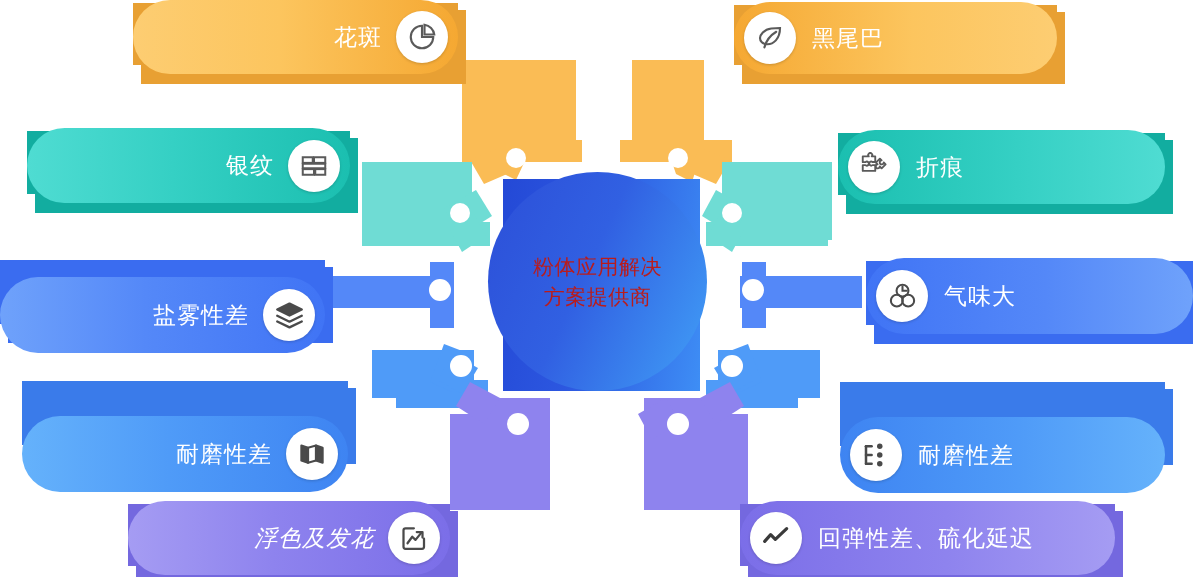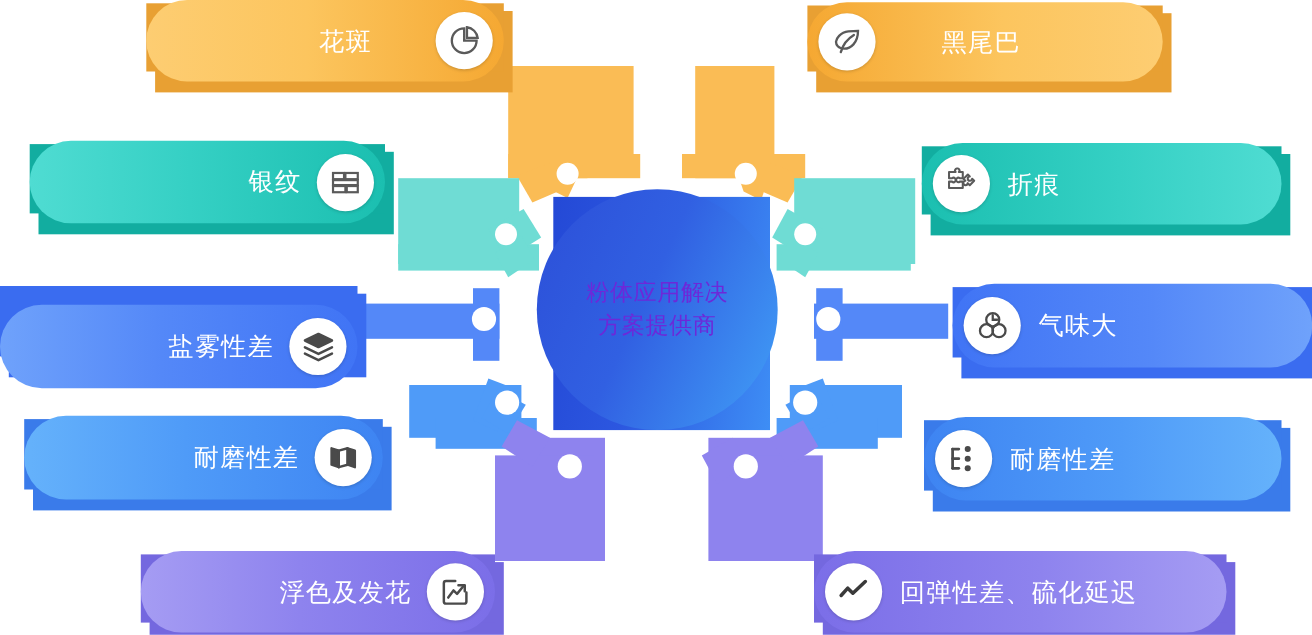--- a/index.html
+++ b/index.html
@@ -40,21 +40,21 @@
     width: 219px; height: 219px;
     border-radius: 50%;
     background: linear-gradient(115deg, #2c4fd8 0%, #3160e2 45%, #41a0f7 100%);
   }
   .hub-text {
     position: absolute;
     left: 488px; top: 172px;
     width: 219px; height: 219px;
     display: flex; flex-direction: column;
     align-items: center; justify-content: center;
-    color: #6d28d9;
+    color: #b91c1c;
     font-size: 21px;
     line-height: 30px;
     letter-spacing: 0.5px;
     text-align: center;
     white-space: pre-line;
   }
 
   
   .pill-wrap {
     position: absolute;
@@ -93,41 +93,41 @@
     width: 52px; height: 52px;
     min-width: 52px;
     border-radius: 50%;
     background: #ffffff;
     display: flex; align-items: center; justify-content: center;
     box-shadow: 0 1px 3px rgba(0,0,0,0.18);
   }
   .icon-badge svg { display: block; }
 
   
-  .t-orange .pill  { background: linear-gradient(90deg,#f5a832 0%, #fcc55e 55%, #fdcd72 100%); gap: 44px; }
+  .t-orange .pill  { background: linear-gradient(90deg,#f5a832 0%, #fcc55e 55%, #fdcd72 100%); }
   .t-orange .pill-back, .t-orange .pill-slab { background: #e8a033; }
 
   .t-teal .pill    { background: linear-gradient(90deg,#1bbfb0 0%, #35d0c4 55%, #4fdcd2 100%); }
   .t-teal .pill-back, .t-teal .pill-slab { background: #12ada0; }
 
   .t-blue .pill    { background: linear-gradient(90deg,#4074f5 0%, #5488f8 55%, #6fa2fb 100%); }
   .t-blue .pill-back, .t-blue .pill-slab { background: #3a6cf0; }
 
-  .t-blue2 .pill   { background: linear-gradient(90deg,#3e84f2 0%, #4f9bf8 55%, #65b2fb 100%); }
+  .t-blue2 .pill   { background: linear-gradient(90deg,#3e84f2 0%, #4f9bf8 55%, #65b2fb 100%); margin-top: 38px; }
   .t-blue2 .pill-back, .t-blue2 .pill-slab { background: #3a7bea; }
 
   .t-purple .pill  { background: linear-gradient(90deg,#7b6ee8 0%, #8e83ee 55%, #a59cf3 100%); }
   .t-purple .pill-back, .t-purple .pill-slab { background: #7468df; }
 
   
   .t-orange.flip .pill { background: linear-gradient(270deg,#f5a832 0%, #fcc55e 55%, #fdcd72 100%); }
   .t-teal.flip   .pill { background: linear-gradient(270deg,#1bbfb0 0%, #35d0c4 55%, #4fdcd2 100%); }
   .t-blue.flip   .pill { background: linear-gradient(270deg,#4074f5 0%, #5488f8 55%, #6fa2fb 100%); margin-top: 20px; }
   .t-blue2.flip  .pill { background: linear-gradient(270deg,#3e84f2 0%, #4f9bf8 55%, #65b2fb 100%); }
-  .t-purple.flip .pill { background: linear-gradient(270deg,#7b6ee8 0%, #8e83ee 55%, #a59cf3 100%); }
+  .t-purple.flip .pill { background: linear-gradient(270deg,#7b6ee8 0%, #8e83ee 55%, #a59cf3 100%); font-style: italic; }
 </style>
 </head>
 <body>
 
 <div id="stage">
 
   <svg id="connectors" viewBox="0 0 1193 577">
 
     <g>
       <path d="M462,60 L532,60 L532,140 L576,140 L576,60 L532,60 Z" fill="#fabc55"></path>

